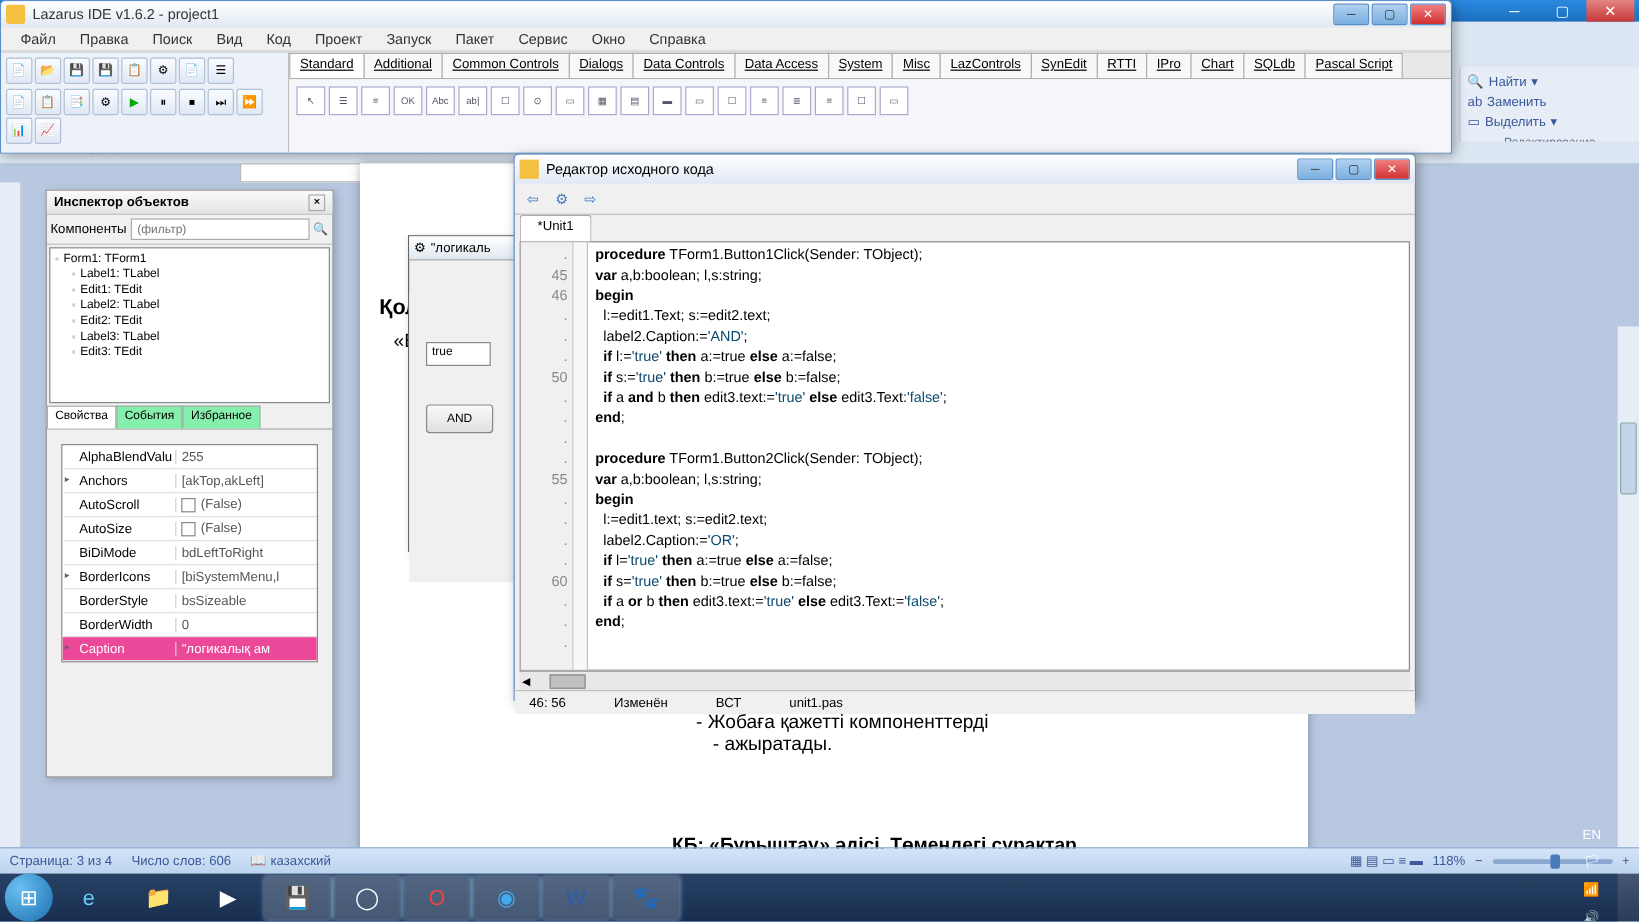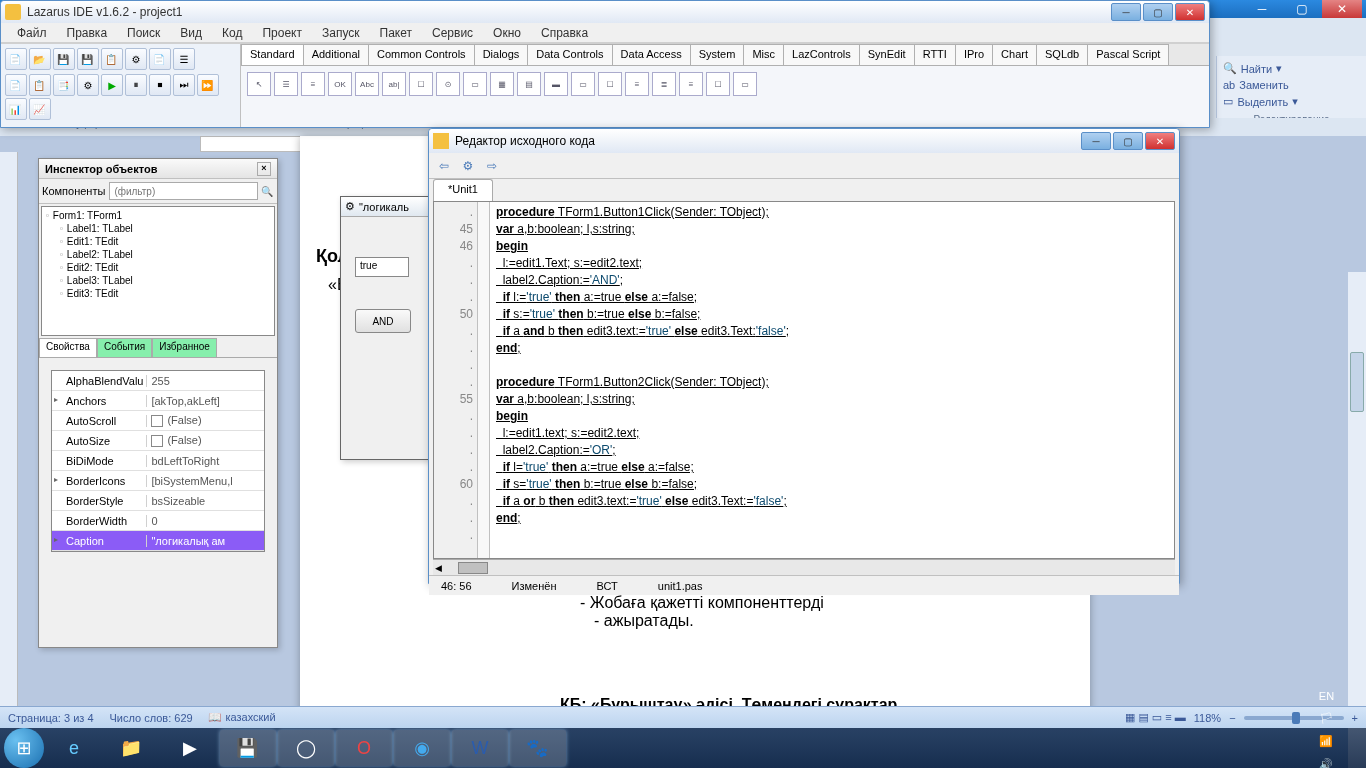--- a/index.html
+++ b/index.html
@@ -44,21 +44,21 @@
 
 .laz-menubar { height: 20px; display: flex; align-items: center; padding: 0 8px; gap: 4px; background: #f0f0f0; border-bottom: 1px solid #d0d0d0; }
 .laz-menubar span { padding: 2px 8px; font-size: 12px; color: #333; cursor: default; }
 
 .laz-toolbar-area { display: flex; height: 84px; border-top: 1px solid #d0d0d0; }
 .laz-left-tools { width: 240px; padding: 4px; display: flex; flex-wrap: wrap; gap: 2px; align-content: flex-start; border-right: 1px solid #c0c0c0; background: #edf2f9; }
 .tool-btn { width: 22px; height: 22px; background: linear-gradient(#fafcff, #e0e8f4); border: 1px solid #b0c0d8; border-radius: 2px; display: flex; align-items: center; justify-content: center; font-size: 10px; }
 .tool-btn.green { color: #0a0; }
 .laz-right-area { flex: 1; display: flex; flex-direction: column; }
 .laz-tabs { display: flex; height: 22px; border-bottom: 1px solid #b0b0b0; background: #e8e8e8; }
-.laz-tab { padding: 3px 8px; border: 1px solid #b0b0b0; border-bottom: none; background: #f8f8f8; font-size: 11px; margin-right: -1px; }
+.laz-tab { padding: 3px 8px; border: 1px solid #b0b0b0; border-bottom: none; background: #f8f8f8; font-size: 11px; margin-right: -1px; text-decoration: underline; }
 .laz-tab.active { background: #fff; }
 .laz-palette { flex: 1; padding: 6px; display: flex; gap: 3px; background: #f4f6fa; }
 .pal-btn { width: 24px; height: 24px; background: #fff; border: 1px solid #aac; display: flex; align-items: center; justify-content: center; font-size: 8px; color: #556; }
 
 
 .obj-insp { position: absolute; top: 158px; left: 38px; width: 240px; height: 490px; background: #f0f0f0; border: 1px solid #888; box-shadow: 2px 2px 6px rgba(0,0,0,0.2); }
 .obj-insp-title { height: 20px; background: linear-gradient(#fafafa, #e4e4e4); padding: 2px 6px; font-size: 11px; font-weight: bold; border-bottom: 1px solid #c0c0c0; display: flex; align-items: center; }
 .obj-insp-title .closebtn { margin-left: auto; width: 14px; height: 14px; border: 1px solid #aaa; font-size: 9px; text-align: center; }
 .obj-filter { display: flex; padding: 3px; gap: 4px; border-bottom: 1px solid #c0c0c0; align-items: center; }
 .obj-filter input { flex: 1; height: 18px; border: 1px solid #aaa; padding: 0 4px; font-size: 10px; color: #888; }
@@ -67,45 +67,45 @@
 .tree-item.root { padding-left: 2px; }
 .tree-item::before { content: "▫"; color: #888; font-size: 8px; }
 .obj-tabs { display: flex; height: 20px; border-bottom: 1px solid #aaa; }
 .obj-tab { padding: 2px 6px; border: 1px solid #aaa; border-bottom: none; font-size: 10px; background: #86efac; }
 .obj-tab.active { background: #fff; }
 .obj-props { flex: 1; background: #fff; border: 1px solid #888; margin: 12px; overflow: auto; }
 .prop-row { display: flex; height: 20px; border-bottom: 1px solid #e0e0e0; font-size: 11px; align-items: center; }
 .prop-row .k { width: 45%; padding-left: 14px; border-right: 1px solid #d0d0d0; position: relative; }
 .prop-row .k.exp::before { content: "▸"; position: absolute; left: 2px; font-size: 8px; color: #666; }
 .prop-row .v { flex: 1; padding-left: 4px; color: #555; }
-.prop-row.sel { background: #8b5cf6; color: #fff; align-items: center; }
+.prop-row.sel { background: #ec4899; color: #fff; align-items: center; }
 .prop-row.sel .v { color: #fff; }
 .prop-row .chk { width: 12px; height: 12px; border: 1px solid #888; margin-right: 4px; display: inline-block; vertical-align: middle; }
 
 
 .form-designer { position: absolute; top: 196px; left: 340px; width: 90px; height: 264px; background: #f0f0f0; border: 1px solid #666; box-shadow: 2px 2px 6px rgba(0,0,0,0.2); }
 .form-designer-title { height: 20px; background: linear-gradient(#fff, #e0e8f0); padding: 2px 4px; font-size: 11px; display: flex; align-items: center; gap: 4px; border-bottom: 1px solid #aaa; }
-.form-canvas { height: 240px; background-image: radial-gradient(#888 0.5px, transparent 0.5px); background-size: 8px 8px; background-color: #f0f0f0; padding: 8px; position: relative; }
+.form-canvas { height: 240px; background-image: radial-gradient(#888 0.5px, transparent 0.5px); background-size: 8px 8px; background-color: #f0f0f0; padding: 8px; position: relative; margin-top: 28px; }
 .form-edit { width: 54px; height: 20px; background: #fff; border: 1px solid #888; font-size: 10px; padding: 2px 4px; margin-top: 32px; margin-left: 6px; }
 .form-btn { width: 56px; height: 24px; background: linear-gradient(#fafafa, #e0e0e0); border: 1px solid #888; border-radius: 3px; font-size: 10px; display: flex; align-items: center; justify-content: center; margin-top: 32px; margin-left: 6px; }
 
 
 .src-editor { position: absolute; top: 128px; left: 428px; width: 752px; height: 456px; background: #f0f0f0; border: 1px solid #5a8fc8; box-shadow: 2px 2px 10px rgba(0,0,0,0.3); border-radius: 4px 4px 0 0; }
 .src-titlebar { height: 24px; background: linear-gradient(#fff, #e0e8f4); display: flex; align-items: center; padding: 0 4px; border-radius: 4px 4px 0 0; }
 .src-titlebar .icon { width: 16px; height: 16px; background: #f4c040; margin-right: 6px; }
 .src-toolbar { height: 26px; display: flex; align-items: center; padding: 0 6px; gap: 6px; border-bottom: 1px solid #c0c0c0; }
 .src-toolbar .tb { width: 18px; height: 18px; display: flex; align-items: center; justify-content: center; font-size: 12px; color: #4a7ab8; }
 .src-tabs { height: 22px; display: flex; padding-left: 4px; }
 .src-tab { padding: 3px 14px; background: #fff; border: 1px solid #aaa; border-bottom: none; font-size: 11px; border-radius: 3px 3px 0 0; }
 .src-code-area { display: flex; height: 358px; background: #fff; border: 1px solid #888; margin: 0 4px; }
 .src-gutter { width: 44px; background: #f0f0f0; border-right: 1px solid #c0c0c0; font-family: "Courier New", monospace; font-size: 12px; text-align: right; padding: 2px 4px 2px 2px; color: #888; line-height: 17px; }
 .src-gutter .ln { height: 17px; }
 .src-fold { width: 12px; background: #f8f8f8; border-right: 1px solid #c0c0c0; }
 .src-code { flex: 1; font-family: "Courier New", monospace; font-size: 12px; padding: 2px 6px; line-height: 17px; white-space: pre; color: #000; position: relative; }
-.src-code .line { height: 17px; text-decoration: underline; }
+.src-code .line { height: 17px; }
 .kw { font-weight: bold; color: #000; }
 .str { color: #0c4a6e; }
 .src-scroll { height: 16px; background: #e8e8e8; border-top: 1px solid #aaa; margin: 0 4px; display: flex; align-items: center; }
 .src-scroll .thumb { width: 30px; height: 12px; background: #c0c0c0; border: 1px solid #888; margin-left: 16px; }
 .src-status { height: 20px; background: #f0f0f0; border-top: 1px solid #c0c0c0; display: flex; align-items: center; padding: 0 12px; font-size: 11px; gap: 40px; }
 
 
 .vscroll { position: absolute; right: 0; top: 136px; width: 18px; height: 570px; background: #e6edf7; }
 .vscroll .thumb { width: 14px; height: 60px; background: #c4d4e8; border: 1px solid #8aa; margin: 80px auto; border-radius: 2px; }
 
@@ -152,21 +152,21 @@
         <li style="list-style:none;margin-left:14px">ажыратады.</li>
       </ul>
       <div style="position:absolute;bottom:12px;left:260px;font-weight:bold">КБ: «Бурыштау» әдісі. Төмендегі сұрақтар</div>
     </div>
     <div class="vscroll">
         <div class="thumb"></div>
       </div>
   </div>
   <div class="word-statusbar">
     <span>Страница: 3 из 4</span>
-    <span>Число слов: 629</span>
+    <span>Число слов: 606</span>
     <span>📖 <span>казахский</span></span>
     <div class="right">
       <span>▦ ▤ ▭ ≡ ▬</span>
       <span>118%</span>
       <span>−</span>
       <div class="zoom-slider"></div>
       <span>+</span>
     </div>
   </div>
 </div>

